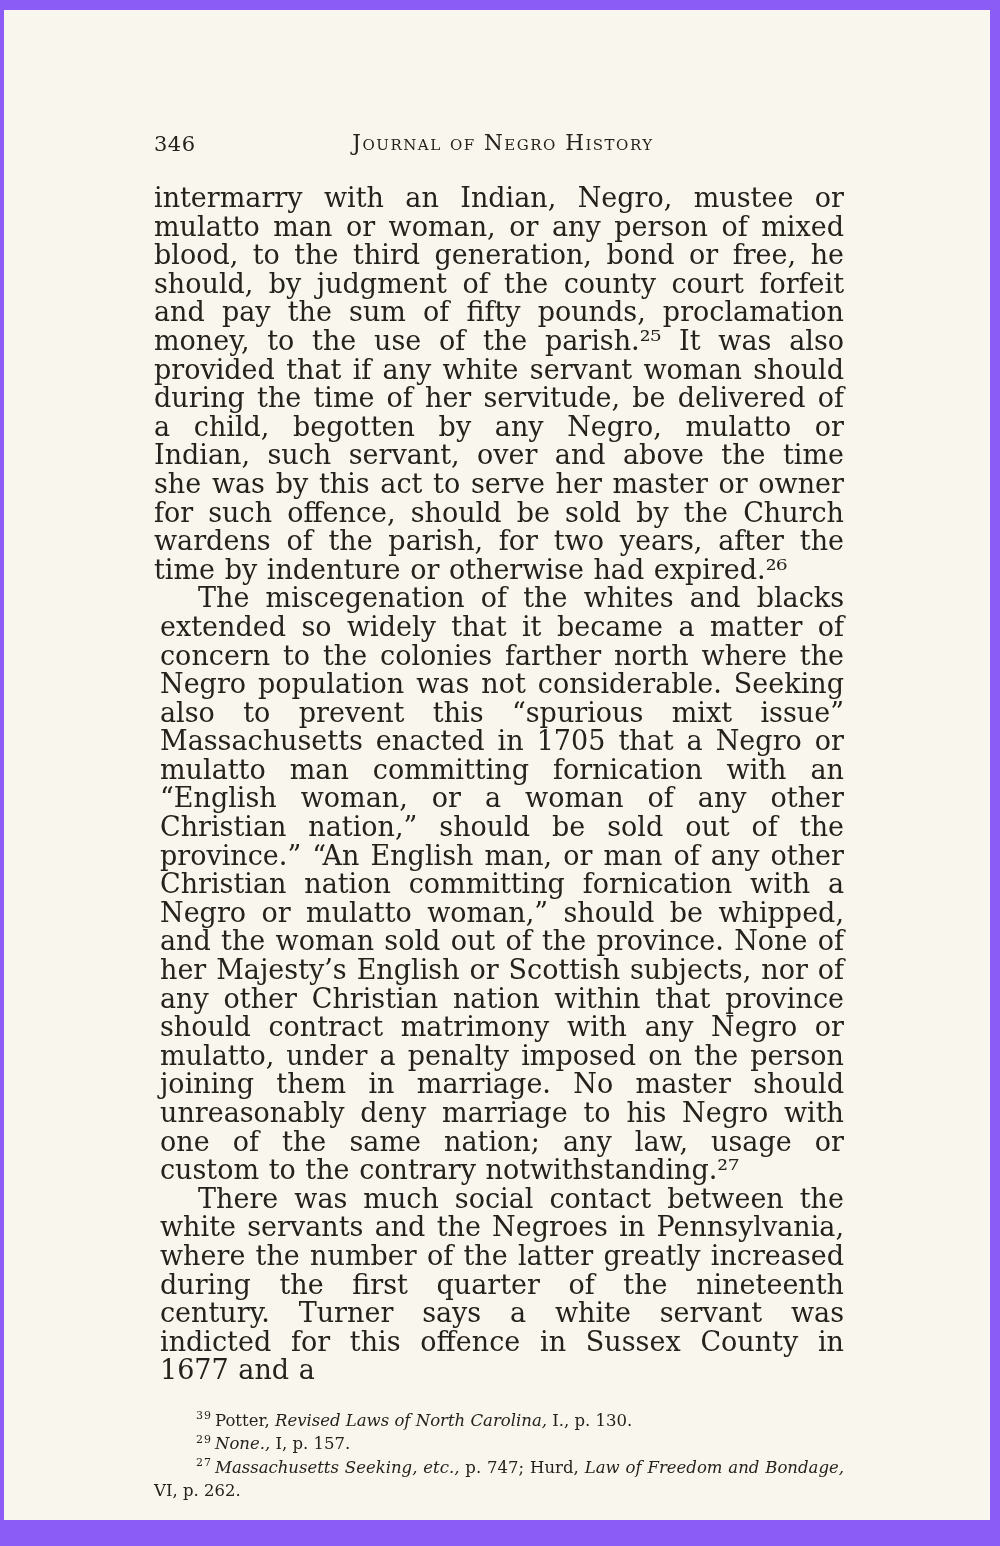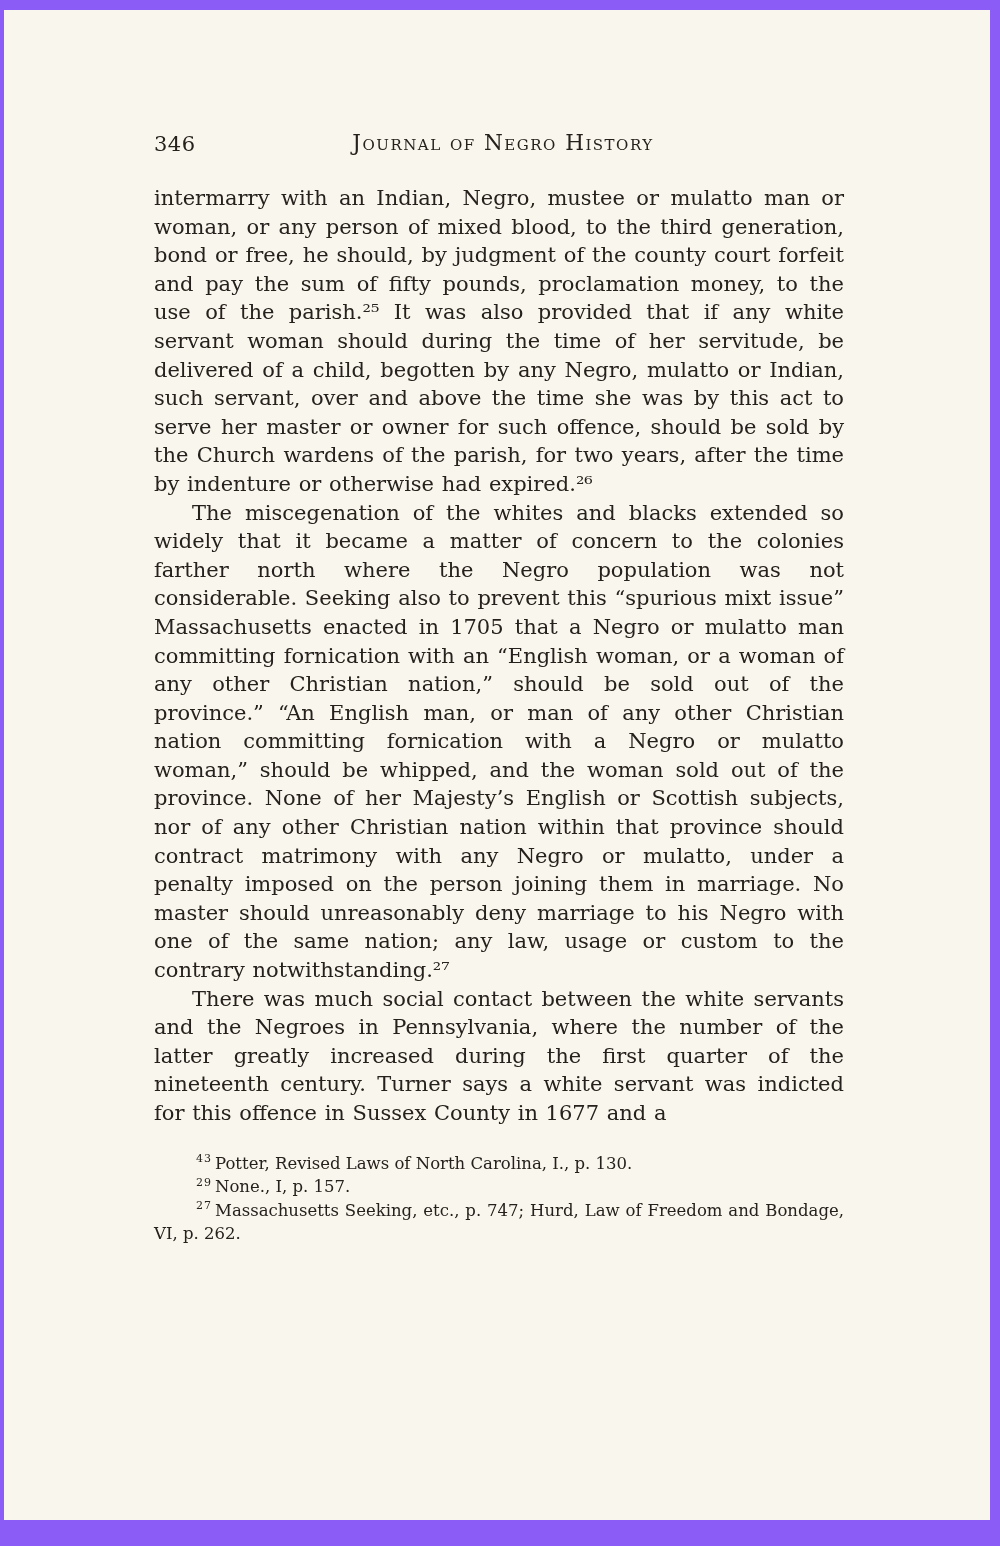--- a/index.html
+++ b/index.html
@@ -42,44 +42,46 @@
     position: absolute;
     left: 8px;
     right: 0;
     top: 0;
     text-align: center;
     font-variant: small-caps;
     font-size: 21.5px;
     letter-spacing: 1.5px;
   }
   .body-text {
-    font-size: 21px;
+    font-size: 27px;
     line-height: 28.6px;
     text-align: justify;
     word-spacing: 1px;
   }
   .para {
     margin: 0;
     padding: 0;
   }
   .para.indent {
     text-indent: 38px;
+    margin-left: 6px;
   }
   .footnotes {
     margin-top: 24px;
     font-size: 16.5px;
     line-height: 23.5px;
     text-align: justify;
   }
   .footnote {
     margin: 0;
     padding: 0;
     text-indent: 42px;
   }
   .footnote .it {
+    font-style: italic;
   }
   .fn-marker {
     font-size: 11px;
     vertical-align: super;
     line-height: 0;
     letter-spacing: 1px;
     margin-right: 3px;
   }
 </style>
 </head>
@@ -95,21 +97,21 @@
 
     <div class="body-text">
       <p class="para">intermarry with an Indian, Negro, mustee or mulatto man or woman, or any person of mixed blood, to the third generation, bond or free, he should, by judgment of the county court forfeit and pay the sum of fifty pounds, proclamation money, to the use of the parish.²⁵ It was also provided that if any white servant woman should during the time of her servitude, be delivered of a child, begotten by any Negro, mulatto or Indian, such servant, over and above the time she was by this act to serve her master or owner for such offence, should be sold by the Church wardens of the parish, for two years, after the time by indenture or otherwise had expired.²⁶</p>
       <p class="para indent">The miscegenation of the whites and blacks extended so widely that it became a matter of concern to the colonies farther north where the Negro population was not considerable. Seeking also to prevent this “spurious mixt issue” Massachusetts enacted in 1705 that a Negro or mulatto man committing fornication with an “English woman, or a woman of any other Christian nation,” should be sold out of the province.” “An English man, or man of any other Christian nation committing fornication with a Negro or mulatto woman,” should be whipped, and the woman sold out of the province. None of her Majesty’s English or Scottish subjects, nor of any other Christian nation within that province should contract matrimony with any Negro or mulatto, under a penalty imposed on the person joining them in marriage. No master should unreasonably deny marriage to his Negro with one of the same nation; any law, usage or custom to the contrary notwithstanding.²⁷</p>
       <p class="para indent">There was much social contact between the white servants and the Negroes in Pennsylvania, where the number of the latter greatly increased during the first quarter of the nineteenth century. Turner says a white servant was indicted for this offence in Sussex County in 1677 and a</p>
     </div>
 
     <div class="footnotes">
 
       <p class="footnote">
-        <span class="fn-marker">43</span><span>Potter, </span><span class="it">Revised Laws of North Carolina,</span><span> I., p. 130.</span>
+        <span class="fn-marker">39</span><span>Potter, </span><span class="it">Revised Laws of North Carolina,</span><span> I., p. 130.</span>
       </p>
 
       <p class="footnote">
         <span class="fn-marker">29</span><span class="it">None.,</span><span> I, p. 157.</span>
       </p>
 
       <p class="footnote">
         <span class="fn-marker">27</span><span class="it">Massachusetts Seeking, etc.,</span><span> p. 747; Hurd, </span><span class="it">Law of Freedom and Bondage,</span><span> VI, p. 262.</span>
       </p>
 

